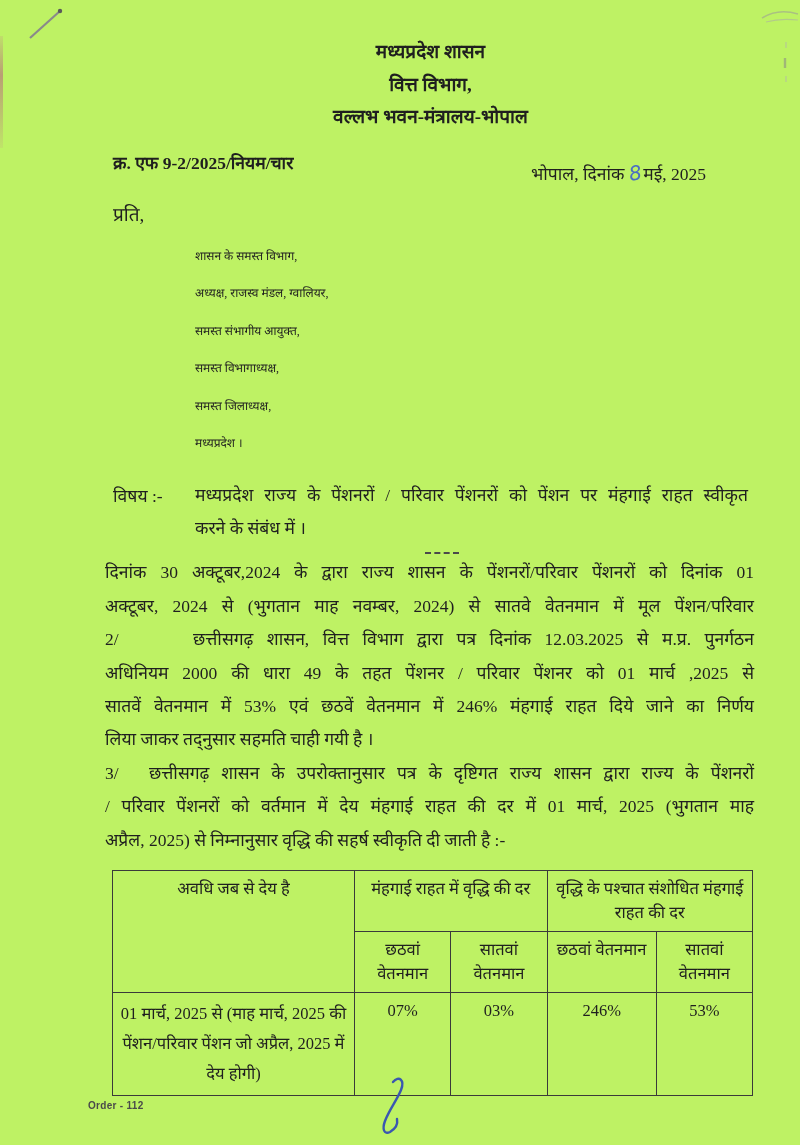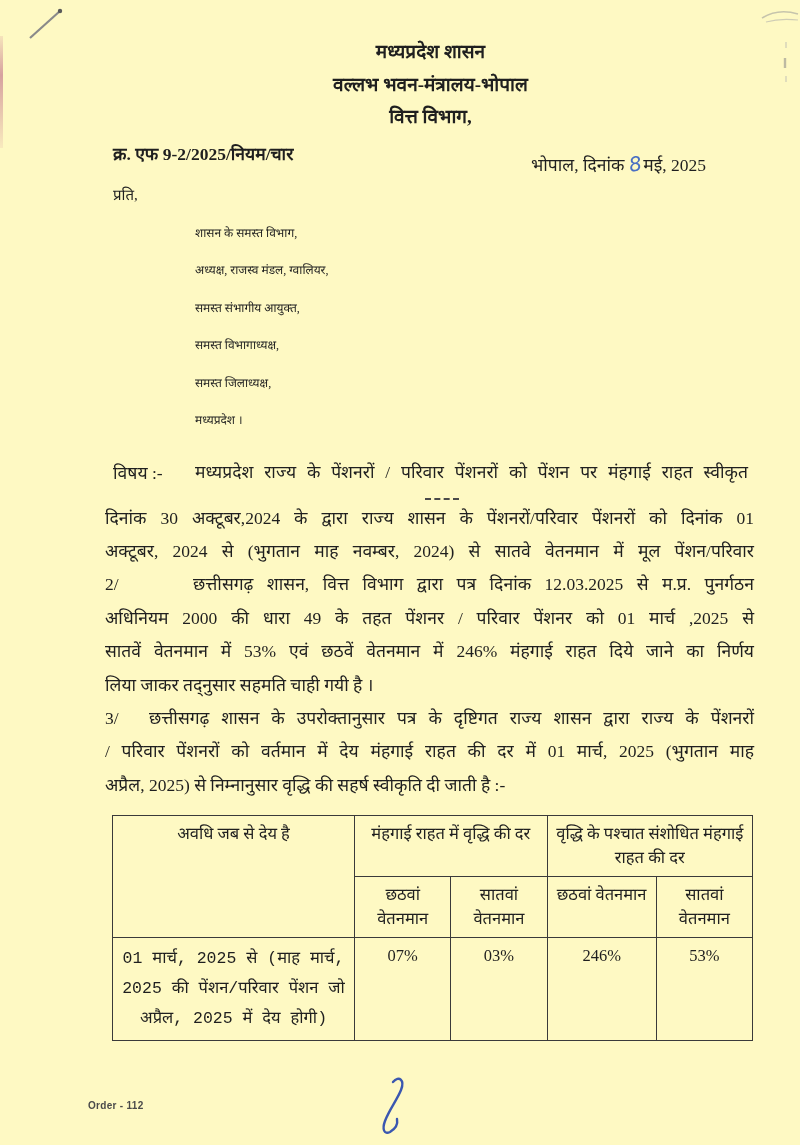--- a/index.html
+++ b/index.html
@@ -1,40 +1,40 @@
 <!DOCTYPE html>
 <html><head>
 <meta charset="utf-8">
 <style>
   html,body{margin:0;padding:0;background:#e8e8e8;}
   .page{
     position:relative;
     width:800px;height:1145px;
     margin:0 auto;
-    background:#fef9c3;
+    background:#bef264;
     font-family:"Liberation Serif","DejaVu Serif",serif;
     color:#1f1f1f;
     overflow:hidden;
     box-sizing:border-box;
     padding:26px 52px 0 113px;
   }
   
   .edge-line{position:absolute;left:0;top:36px;width:3px;height:112px;
     background:linear-gradient(rgba(199,106,142,.15),rgba(182,90,130,.55) 35%,rgba(199,106,142,.1));}
   .pencil-mark{position:absolute;left:22px;top:5px;}
   .tr-marks{position:absolute;right:0;top:2px;opacity:.55;}
   
   .hdr{ text-align:center; font-weight:bold; font-size:19px; line-height:32.5px; margin-top:10px;}
   
-  .ref-row{display:flex;justify-content:space-between;align-items:flex-start;margin-top:7px;font-size:17.5px;}
+  .ref-row{display:flex;justify-content:space-between;align-items:flex-start;margin-top:16px;font-size:17.5px;}
   .ref-no{font-weight:bold;}
   .place-date{margin-top:11px;padding-right:42px;white-space:nowrap;}
   .hand-day{display:inline-block;font-family:"DejaVu Sans",sans-serif;font-style:italic;
     font-size:20px;line-height:18px;transform:rotate(-10deg);margin:0 1px 0 5px;}
-  .prati{font-size:15px;margin-top:8px;}
+  .prati{font-size:19px;margin-top:16px;}
   
   .recipients{margin-left:82px;margin-top:11px;font-size:12px;line-height:37.5px;}
   
   .subject-row{display:flex;margin-top:16px;font-size:17.5px;line-height:35px;}
   .subject-label{width:82px;flex:none;}
   .subject-text{flex:1;}
   .sep{width:34px;border-bottom:2.5px dashed #4a4a4a;margin:5px 0 2px 312px;height:2px;}
   
   .paras{margin-left:-8px;margin-right:-6px;font-size:17.5px;}
   .pline{line-height:33.4px;text-align:justify;text-align-last:justify;}
@@ -43,21 +43,21 @@
   .pnum{display:inline-block;}
   .pnum.wide{width:88px;}
   .pnum.narrow{width:44px;}
   
   table.dr{border-collapse:collapse;margin-top:13px;width:641px;margin-left:-1px;
     font-size:16.5px;line-height:24px;}
   table.dr td{border:1.6px solid #3a3a3a;text-align:center;vertical-align:top;padding:6px 6px;}
   td.period-h{width:245px;vertical-align:top;padding-top:8px;margin-top:12px;}
   td.sub{width:86px;}
   td.sub4{width:100px;}
-  td.body-period{text-align:left;line-height:30px;padding:5px 8px;font-family:Liberation Mono, monospace;}
+  td.body-period{text-align:left;line-height:30px;padding:5px 8px;}
   td.val{padding-top:8px;}
   .order-num{position:absolute;left:88px;top:1100px;font-family:"Liberation Sans",sans-serif;
     font-size:10px;font-weight:bold;color:#4a4a4a;letter-spacing:.3px;}
   .signature{position:absolute;left:372px;top:1076px;}
 </style>
 </head>
 <body>
 
 <div class="page">
 
@@ -69,22 +69,22 @@
   <svg class="tr-marks" width="48" height="90" viewBox="0 0 48 90">
     <path d="M10 16 q 16 -10 36 -4" fill="none" stroke="#9a9a9a" stroke-width="1.6"></path>
     <path d="M14 20 q 14 -4 32 -2" fill="none" stroke="#aaaaaa" stroke-width="1.2"></path>
     <line x1="34" y1="40" x2="34" y2="46" stroke="#b0b0b0" stroke-width="1.4"></line>
     <line x1="33" y1="56" x2="33" y2="66" stroke="#888888" stroke-width="2.4"></line>
     <line x1="34" y1="74" x2="34" y2="80" stroke="#b0b0b0" stroke-width="1.4"></line>
   </svg>
 
   <div class="hdr">
     <div>मध्यप्रदेश शासन</div>
+    <div>वित्त विभाग,</div>
     <div>वल्लभ भवन-मंत्रालय-भोपाल</div>
-    <div>वित्त विभाग,</div>
   </div>
 
   <div class="ref-row">
     <span class="ref-no">क्र. एफ 9-2/2025/नियम/चार</span>
     <span class="place-date">
       <span>भोपाल, दिनांक</span><span class="hand-day" style="color:#4a6fc3">8</span><span>मई, 2025</span>
     </span>
   </div>
 
   <div class="prati">प्रति,</div>
@@ -95,20 +95,21 @@
     <div>समस्त संभागीय आयुक्त,</div>
     <div>समस्त विभागाध्यक्ष,</div>
     <div>समस्त जिलाध्यक्ष,</div>
     <div>मध्यप्रदेश ।</div>
   </div>
 
   <div class="subject-row">
     <span class="subject-label">विषय :-</span>
     <div class="subject-text">
       <div class="pline">मध्यप्रदेश राज्य के पेंशनरों / परिवार पेंशनरों को पेंशन पर मंहगाई राहत स्वीकृत</div>
+      <div class="pline last">करने के संबंध में ।</div>
     </div>
   </div>
 
   <div class="sep"></div>
 
   <div class="paras">
     <div>
       <div class="pline">दिनांक 30 अक्टूबर,2024 के द्वारा राज्य शासन के पेंशनरों/परिवार पेंशनरों को दिनांक 01</div>
       <div class="pline">अक्टूबर, 2024 से (भुगतान माह नवम्बर, 2024) से सातवे वेतनमान में मूल पेंशन/परिवार</div>
     </div>

